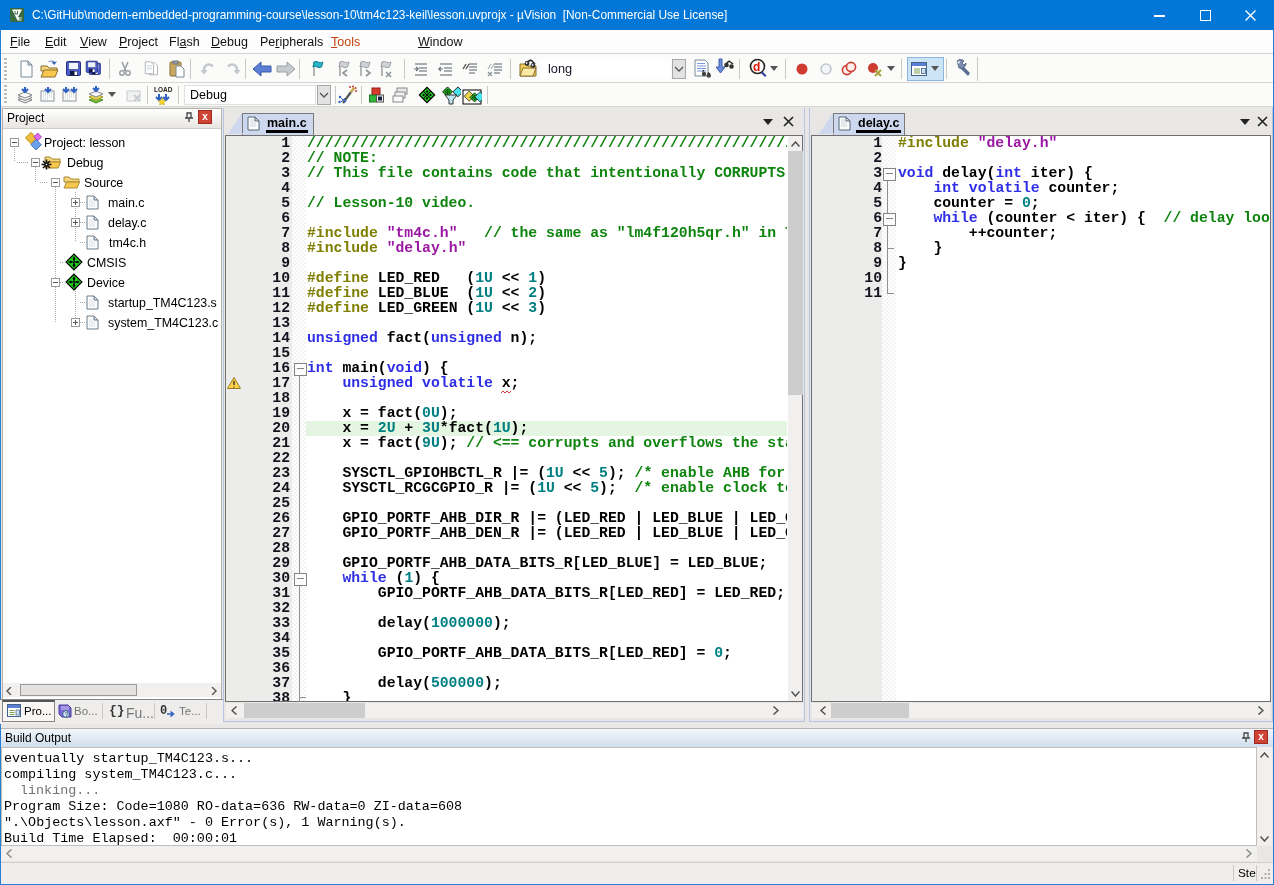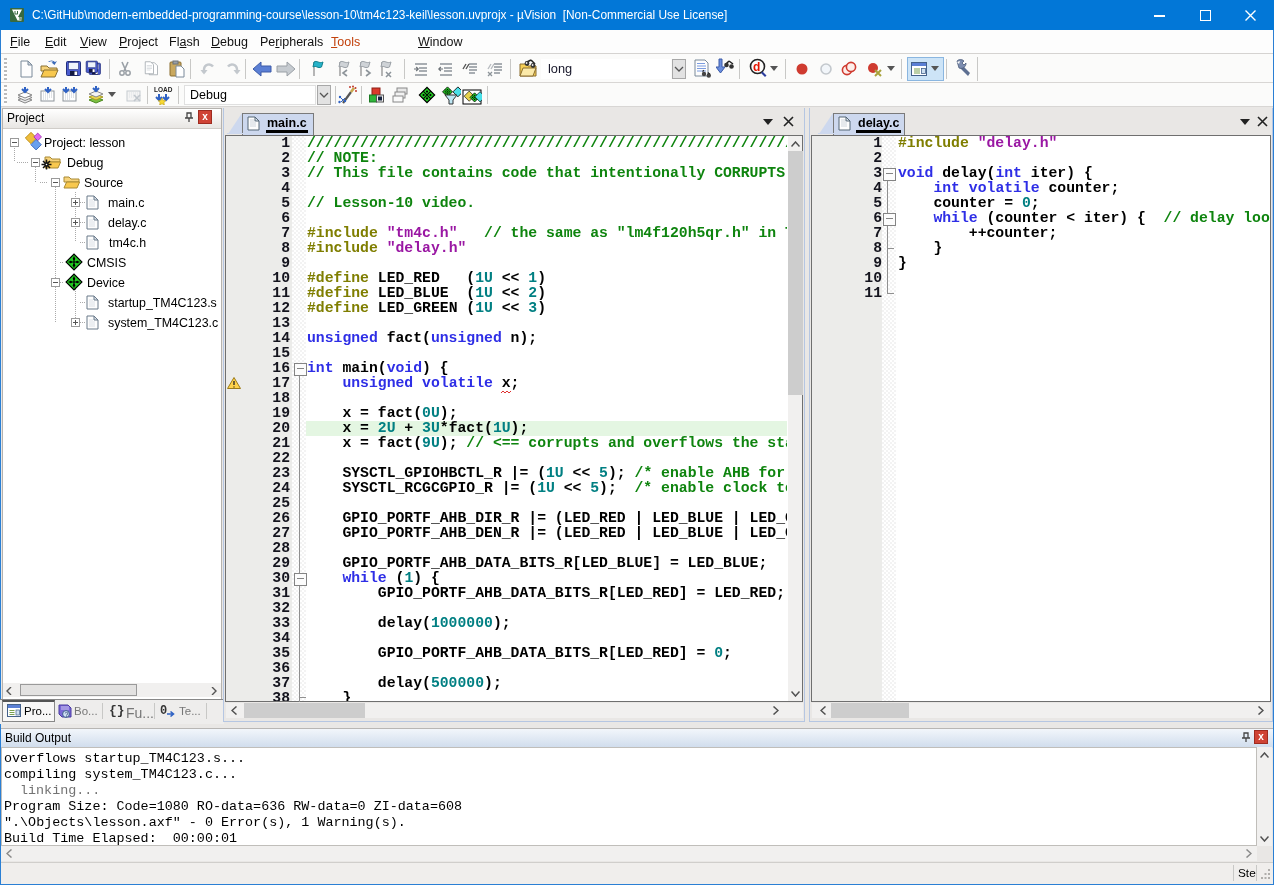--- a/index.html
+++ b/index.html
@@ -686,21 +686,21 @@
 <div class="lnum" style="left:2px;top:135px;width:68px;">10</div>
 <div class="lnum" style="left:2px;top:150px;width:68px;">11</div>
 </div>
 <div class="ab" style="left:1px;top:728px;width:1272px;height:19px;background:linear-gradient(#f2f6fb,#cfdcec);border-top:1px solid #b8b6b4;"></div>
 <div class="ab" style="left:5px;top:731px;font-size:12px;color:#000;">Build Output</div>
 <svg class="ab" style="left:1240px;top:731px" width="12" height="13" viewBox="0 0 12 13">
     <path d="M4,2 h4 v5 h-4 z M2,7 h8 M6,7 v4" stroke="#444" stroke-width="1.3" fill="none"></path>
   </svg>
 <div class="ab" style="left:1254px;top:730px;width:14px;height:14px;background:#cf4335;border:1px solid #9e2b20;box-sizing:border-box;color:#fff;font:bold 10px/12px 'Liberation Sans';text-align:center;">x</div>
 <div class="ab" style="left:1px;top:747px;width:1256px;height:99px;background:#fff;border:1px solid #c0beba;box-sizing:border-box;"></div>
-<div class="ab" style="left:4px;top:751px;font:13.4px/16px 'Liberation Mono';white-space:pre;color:#000;">overflows startup_TM4C123.s...</div>
+<div class="ab" style="left:4px;top:751px;font:13.4px/16px 'Liberation Mono';white-space:pre;color:#000;">eventually startup_TM4C123.s...</div>
 <div class="ab" style="left:4px;top:767px;font:13.4px/16px 'Liberation Mono';white-space:pre;color:#000;">compiling system_TM4C123.c...</div>
 <div class="ab" style="left:20px;top:783px;font:13.4px/16px 'Liberation Mono';white-space:pre;color:#737373;text-align:right;">linking...</div>
 <div class="ab" style="left:4px;top:799px;font:13.4px/16px 'Liberation Mono';white-space:pre;color:#000;">Program Size: Code=1080 RO-data=636 RW-data=0 ZI-data=608</div>
 <div class="ab" style="left:4px;top:815px;font:13.4px/16px 'Liberation Mono';white-space:pre;color:#000;">".\Objects\lesson.axf" - 0 Error(s), 1 Warning(s).</div>
 <div class="ab" style="left:4px;top:831px;font:13.4px/16px 'Liberation Mono';white-space:pre;color:#000;">Build Time Elapsed:  00:00:01</div>
 <div class="ab sb-track" style="left:1257px;top:747px;width:15px;height:99px;"></div>
 <svg class="ab" style="left:1260px;top:752px" width="9" height="6" viewBox="0 0 9 6">
     <path d="M0.5,5.5 L4.5,1 L8.5,5.5" fill="none" stroke="#505050" stroke-width="1.5"></path>
   </svg>
 <svg class="ab" style="left:1260px;top:836px" width="9" height="6" viewBox="0 0 9 6">

